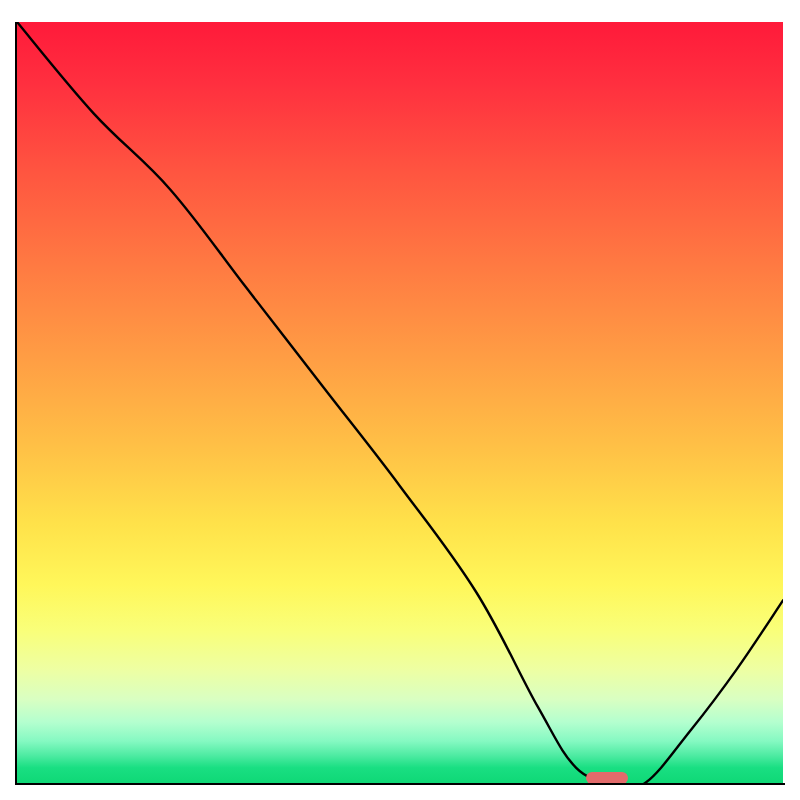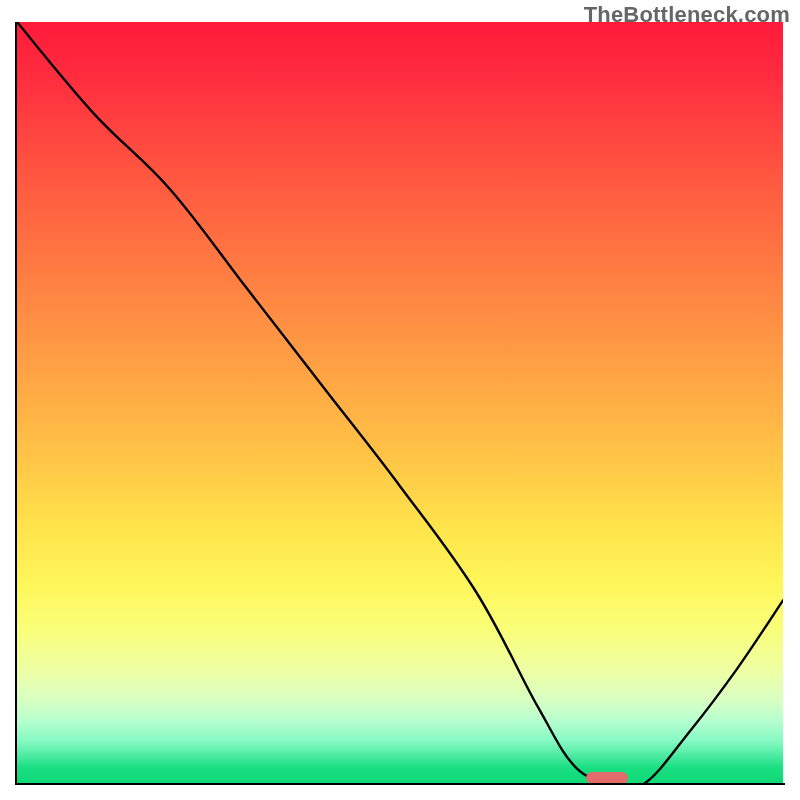--- a/index.html
+++ b/index.html
@@ -94,21 +94,20 @@
     background: #e26b6b;
     z-index: 12;
     transform: translate(-50%, -50%);
   }
 </style>
 </head>
 <body>
 
 <div class="wrapper">
 
-  <div class="watermark">TheBottleneck.com</div>
 
   <div class="plot-area">
     <div class="gradient"></div>
 
     <svg class="curve" viewBox="0 0 766 761" preserveAspectRatio="none">
       <path id="curve-path" fill="none" stroke="#000000" stroke-width="2.4" stroke-linecap="round" stroke-linejoin="round" d="M 0,0 C 13.788,16.437600000000007 49.02400000000001,61.18440000000005 76.60000000000001,91.32000000000005 C 104.17600000000002,121.45560000000005 125.62400000000002,135.91459999999998 153.20000000000002,167.41999999999996 C 180.776,198.92539999999994 202.224,230.73519999999996 229.79999999999998,266.34999999999997 C 257.376,301.96479999999997 278.824,329.66519999999997 306.40000000000003,365.28 C 333.97600000000006,400.8948 355.42400000000004,427.2254 383,464.21 C 410.57599999999996,501.1946 434.78159999999997,531.0258 459.59999999999997,570.75 C 484.41839999999996,610.4742 502.9556,653.3946 520.88,684.9 C 538.8044,716.4054 545.3919999999999,732.082 559.18,745.78 C 572.968,759.478 585.0708,758.2604 597.48,761 C 609.8892000000001,763.7396 614.332,770.5886 628.12,761 C 641.908,751.4114 657.5344,728.277 674.08,707.73 C 690.6256000000001,687.183 703.4943999999999,670.1366 720.04,646.85 C 736.5856,623.5634 757.7272,590.6882 766,578.36"></path>
     </svg>
 
     <div class="marker" id="marker" style="left: 589.82px; top: 756px; background: rgb(226, 107, 107);"></div>
   </div>

